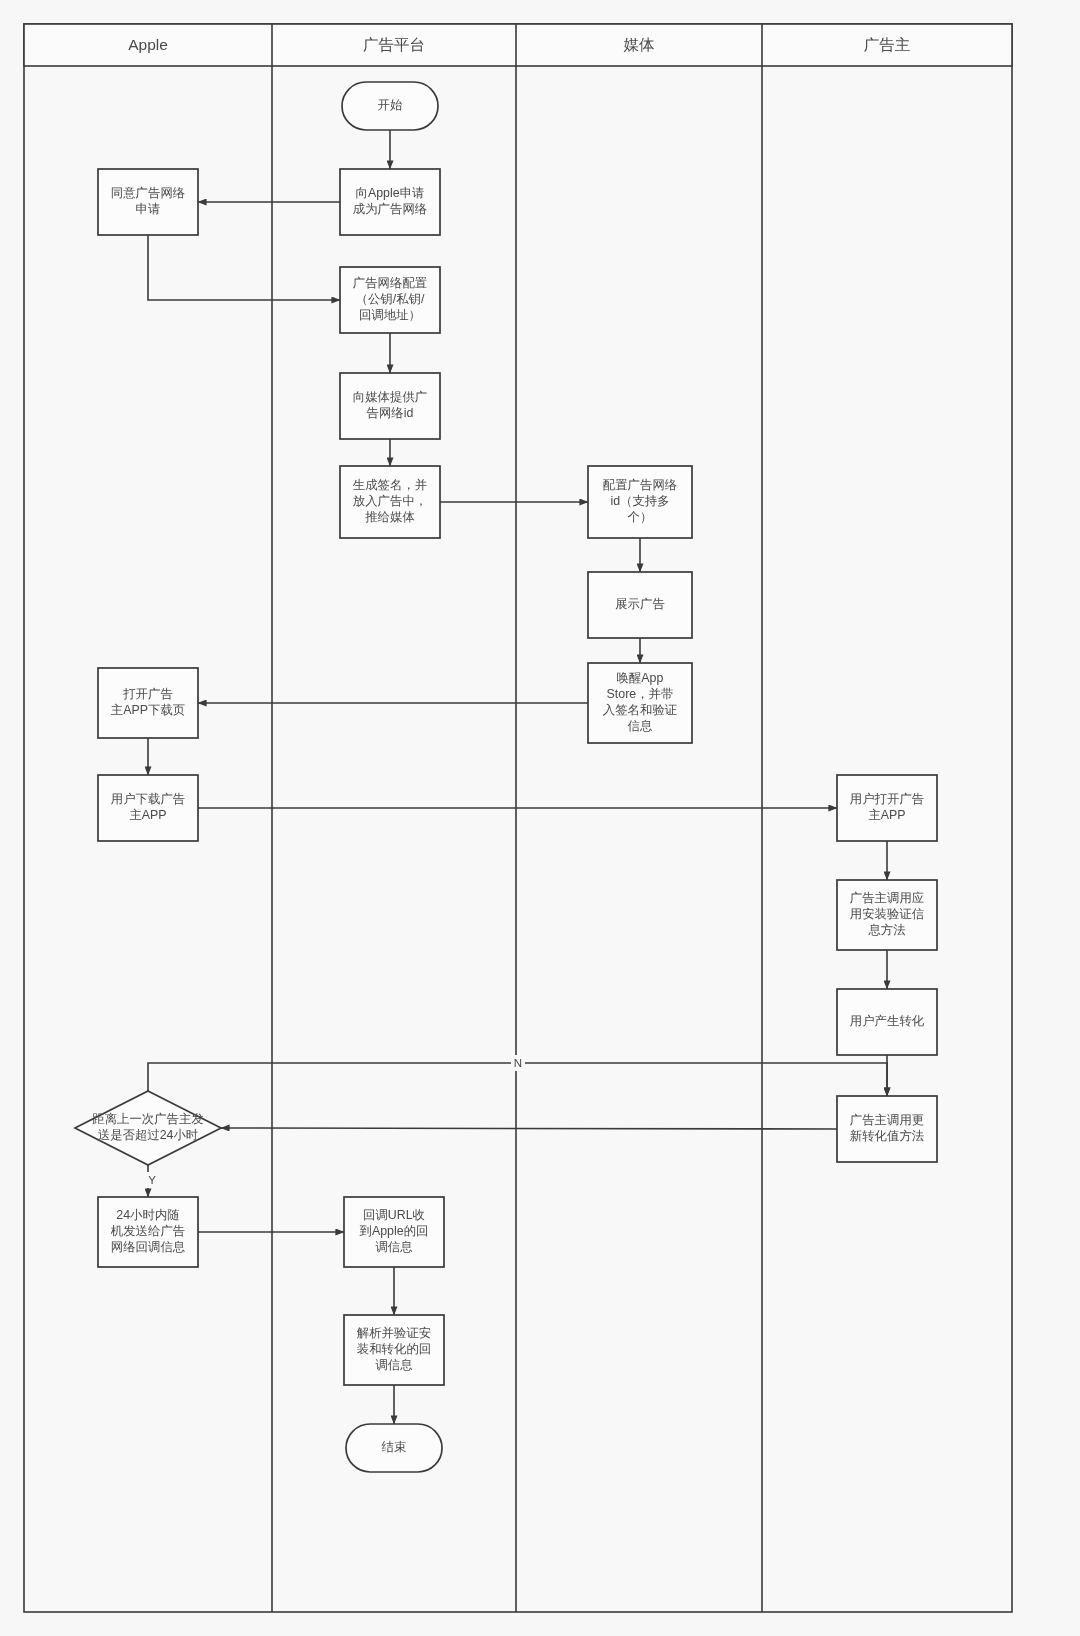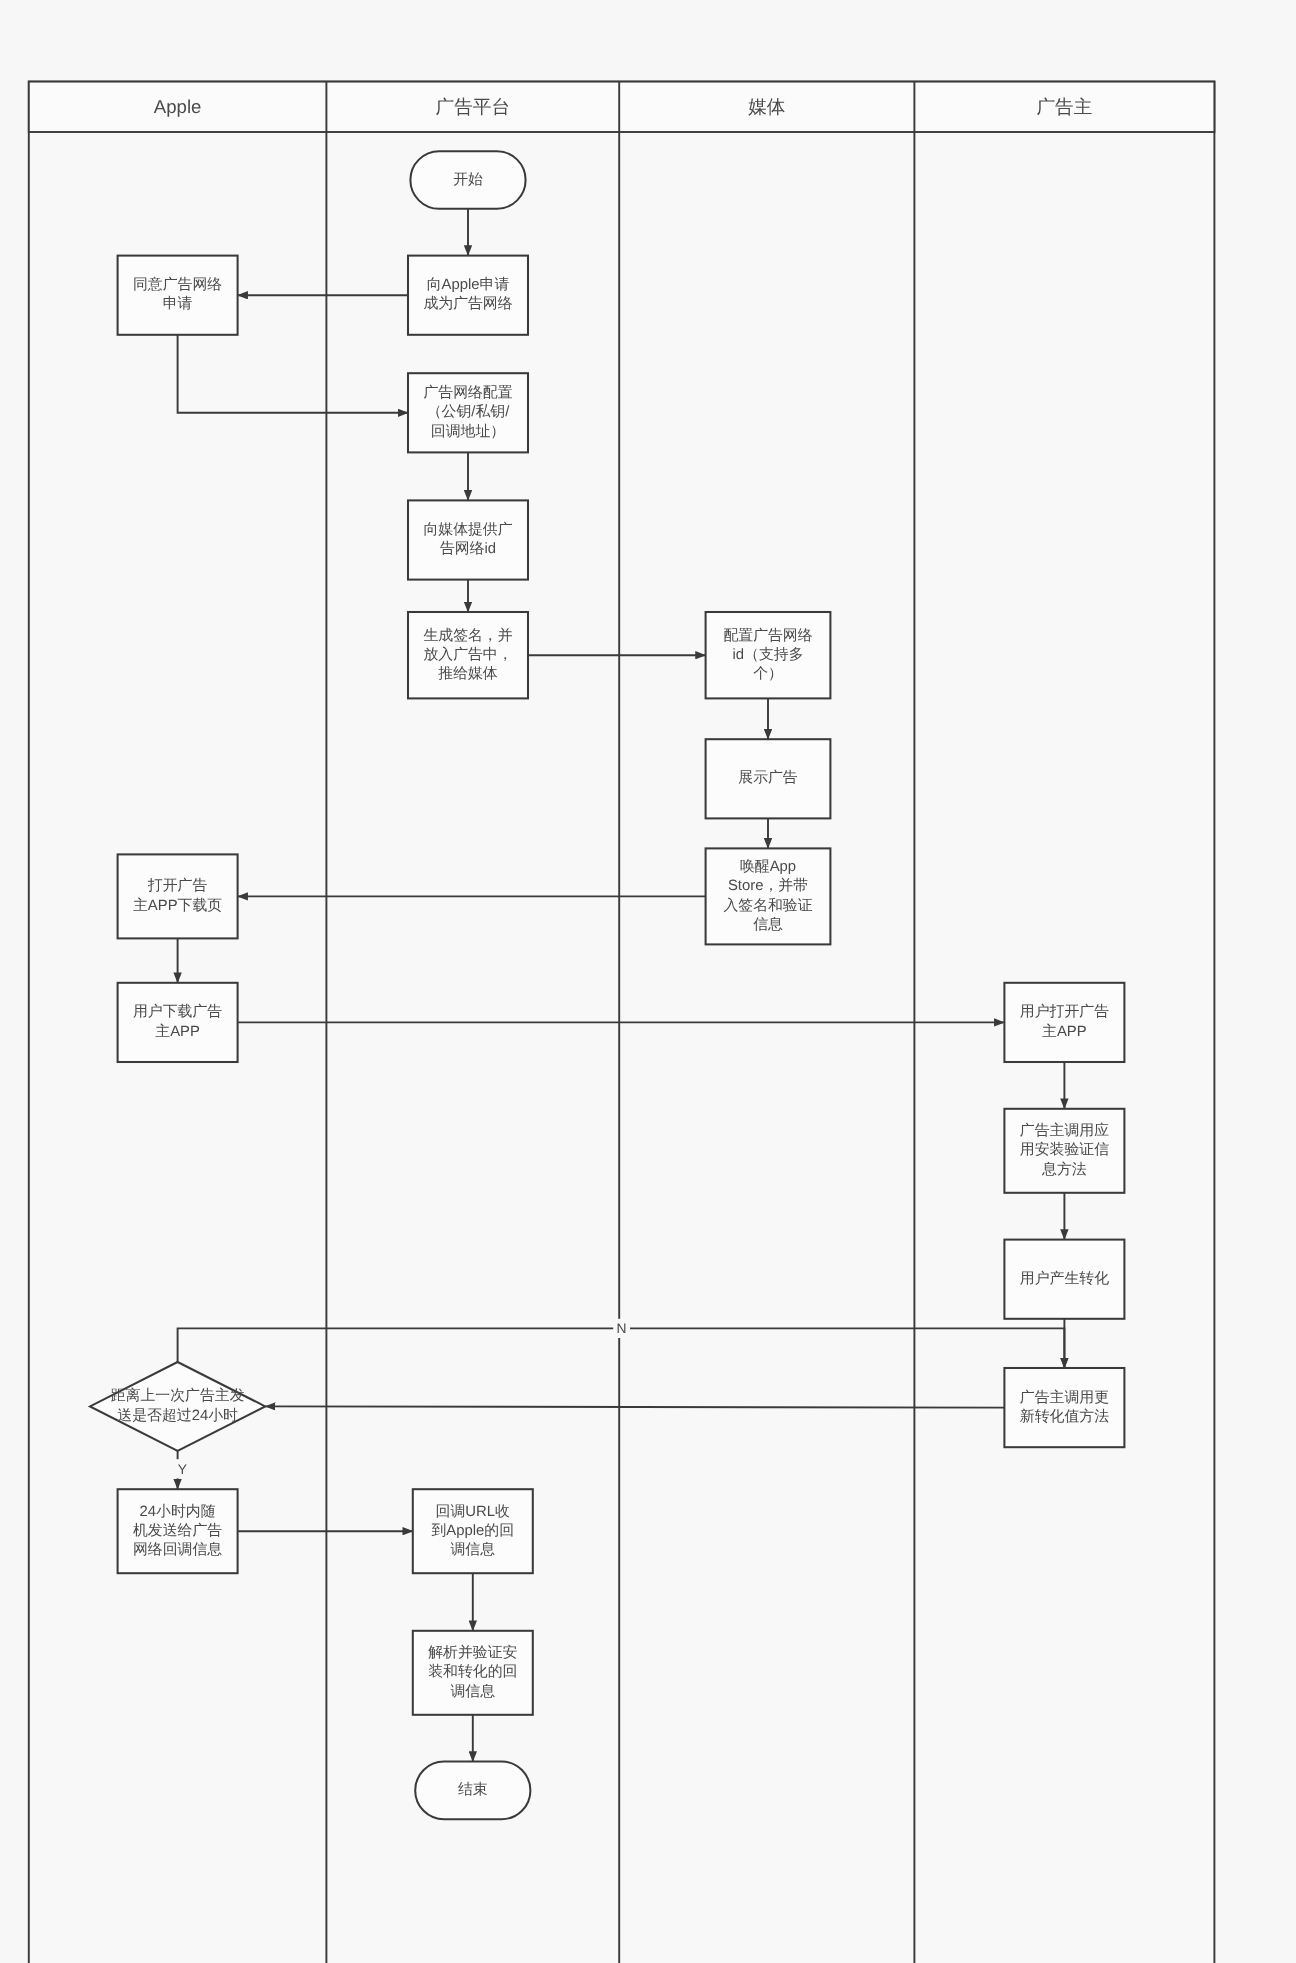--- a/index.html
+++ b/index.html
@@ -11,21 +11,20 @@
     width: 1080px;
     height: 1636px;
     font-family: "Liberation Sans", "DejaVu Sans", sans-serif;
     overflow: hidden;
   }
   #canvas-wrap {
     position: relative;
     width: 1080px;
     height: 1394px;
     background: #f7f7f7;
-    margin-top: 44px;
   }
   svg#flow {
     display: block;
     width: 1080px;
     height: 1636px;
   }
   .lane-rect {
     fill: #f8f8f8;
     stroke: #3a3a3a;
     stroke-width: 1.6;

